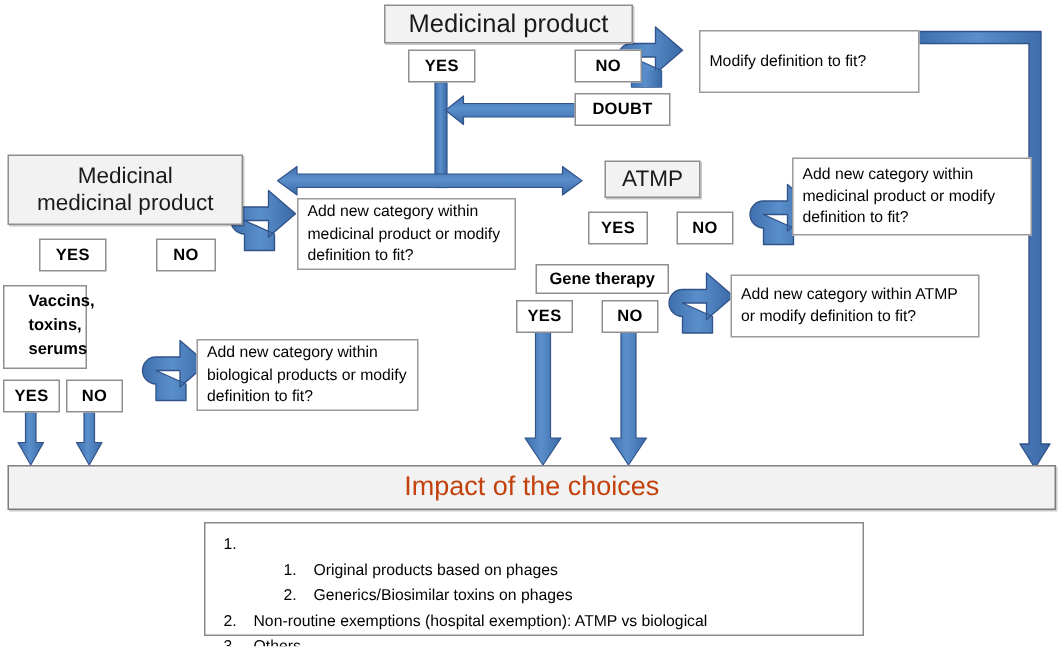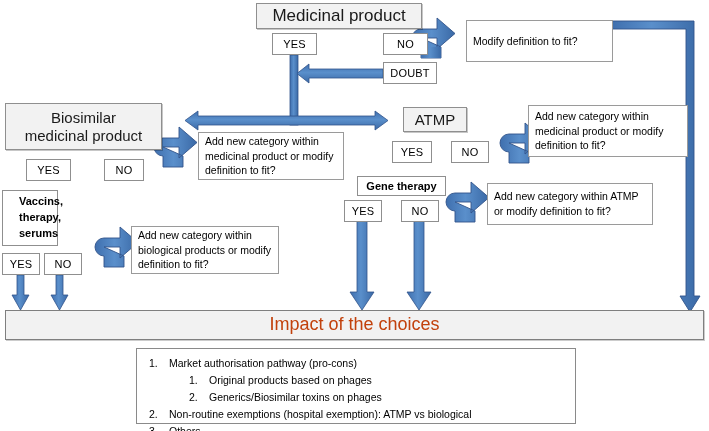--- a/index.html
+++ b/index.html
@@ -33,20 +33,21 @@
     background:#f2f2f2;
     border:1px solid #8f8f8f;
     box-shadow:1px 1px 0 rgba(0,0,0,0.22);
     font-size:17px;
     color:#1a1a1a;
   }
   .title-box.small{font-size:15px;}
   .yn{
     font-size:11px;
     letter-spacing:0.2px;
+    font-weight:bold;
   }
   .note{
     font-size:10.5px;
     text-align:left;
     justify-content:flex-start;
     padding:20px 6px;
     line-height:1.42;
     border:1px solid #9a9a9a;
   }
   .bold-box{
@@ -166,38 +167,38 @@
       <path d="M 414,218 L 424,218 L 424,292 L 431,292 L 419,310 L 407,292 L 414,292 Z" fill="url(#gradV)" stroke="#31538a" stroke-width="0.8" stroke-linejoin="round"></path>
     </g>
   </svg>
 
   <div class="box title-box" style="left:256px;top:3px;width:166px;height:26px;">Medicinal product</div>
 
   <div class="box yn" style="left:272px;top:33px;width:45px;height:22px;">YES</div>
 
   <div class="box yn" style="left:383px;top:33px;width:45px;height:22px;">NO</div>
 
-  <div class="box yn" style="left:383px;top:62px;width:54px;height:22px;">DOUBT</div>
+  <div class="box yn" style="left:383px;top:62px;width:64px;height:22px;">DOUBT</div>
 
   <div class="box note" style="left:466px;top:20px;width:147px;height:20px;align-items:center;">Modify definition to fit?</div>
 
   <div class="box title-box small" style="left:5px;top:103px;width:157px;height:47px;flex-direction:column;">
-    <span>Biosimilar</span>
+    <span>Medicinal</span>
     <span>medicinal product</span>
   </div>
 
   <div class="box yn" style="left:26px;top:159px;width:45px;height:22px;">YES</div>
 
   <div class="box yn" style="left:104px;top:159px;width:40px;height:22px;">NO</div>
 
   <div class="box note" style="left:198px;top:132px;width:146px;height:48px;">Add new category within medicinal product or modify definition to fit?</div>
 
   <div class="box bold-box" style="left:2px;top:190px;width:56px;height:56px;flex-direction:column;align-items:flex-start;justify-content:center;">
     <span>Vaccins,</span>
-    <span>therapy,</span>
+    <span>toxins,</span>
     <span>serums</span>
   </div>
 
   <div class="box yn" style="left:2px;top:253px;width:38px;height:22px;">YES</div>
 
   <div class="box yn" style="left:44px;top:253px;width:38px;height:22px;">NO</div>
 
   <div class="box title-box small" style="left:403px;top:107px;width:64px;height:25px;">ATMP</div>
 
   <div class="box note" style="left:131px;top:226px;width:148px;height:48px;">Add new category within biological products or modify definition to fit?</div>
@@ -215,21 +216,20 @@
   <div class="box yn" style="left:401px;top:200px;width:38px;height:22px;">NO</div>
 
   <div class="box note" style="left:487px;top:183px;width:166px;height:38px;">Add new category within ATMP or modify definition to fit?</div>
 
   <div class="box impact-box" style="left:5px;top:310px;width:699px;height:30px;">Impact of the choices</div>
 
   <div class="box list-box" style="left:136px;top:348px;width:440px;height:76px;">
 
     <div class="li">
       <span class="num">1.</span>
-      <span>Market  authorisation pathway (pro-cons)</span>
     </div>
     <div class="li sub">
       <span class="num">1.</span>
       <span>Original products based on phages</span>
     </div>
     <div class="li sub">
       <span class="num">2.</span>
       <span>Generics/Biosimilar toxins on phages</span>
     </div>
     <div class="li">

